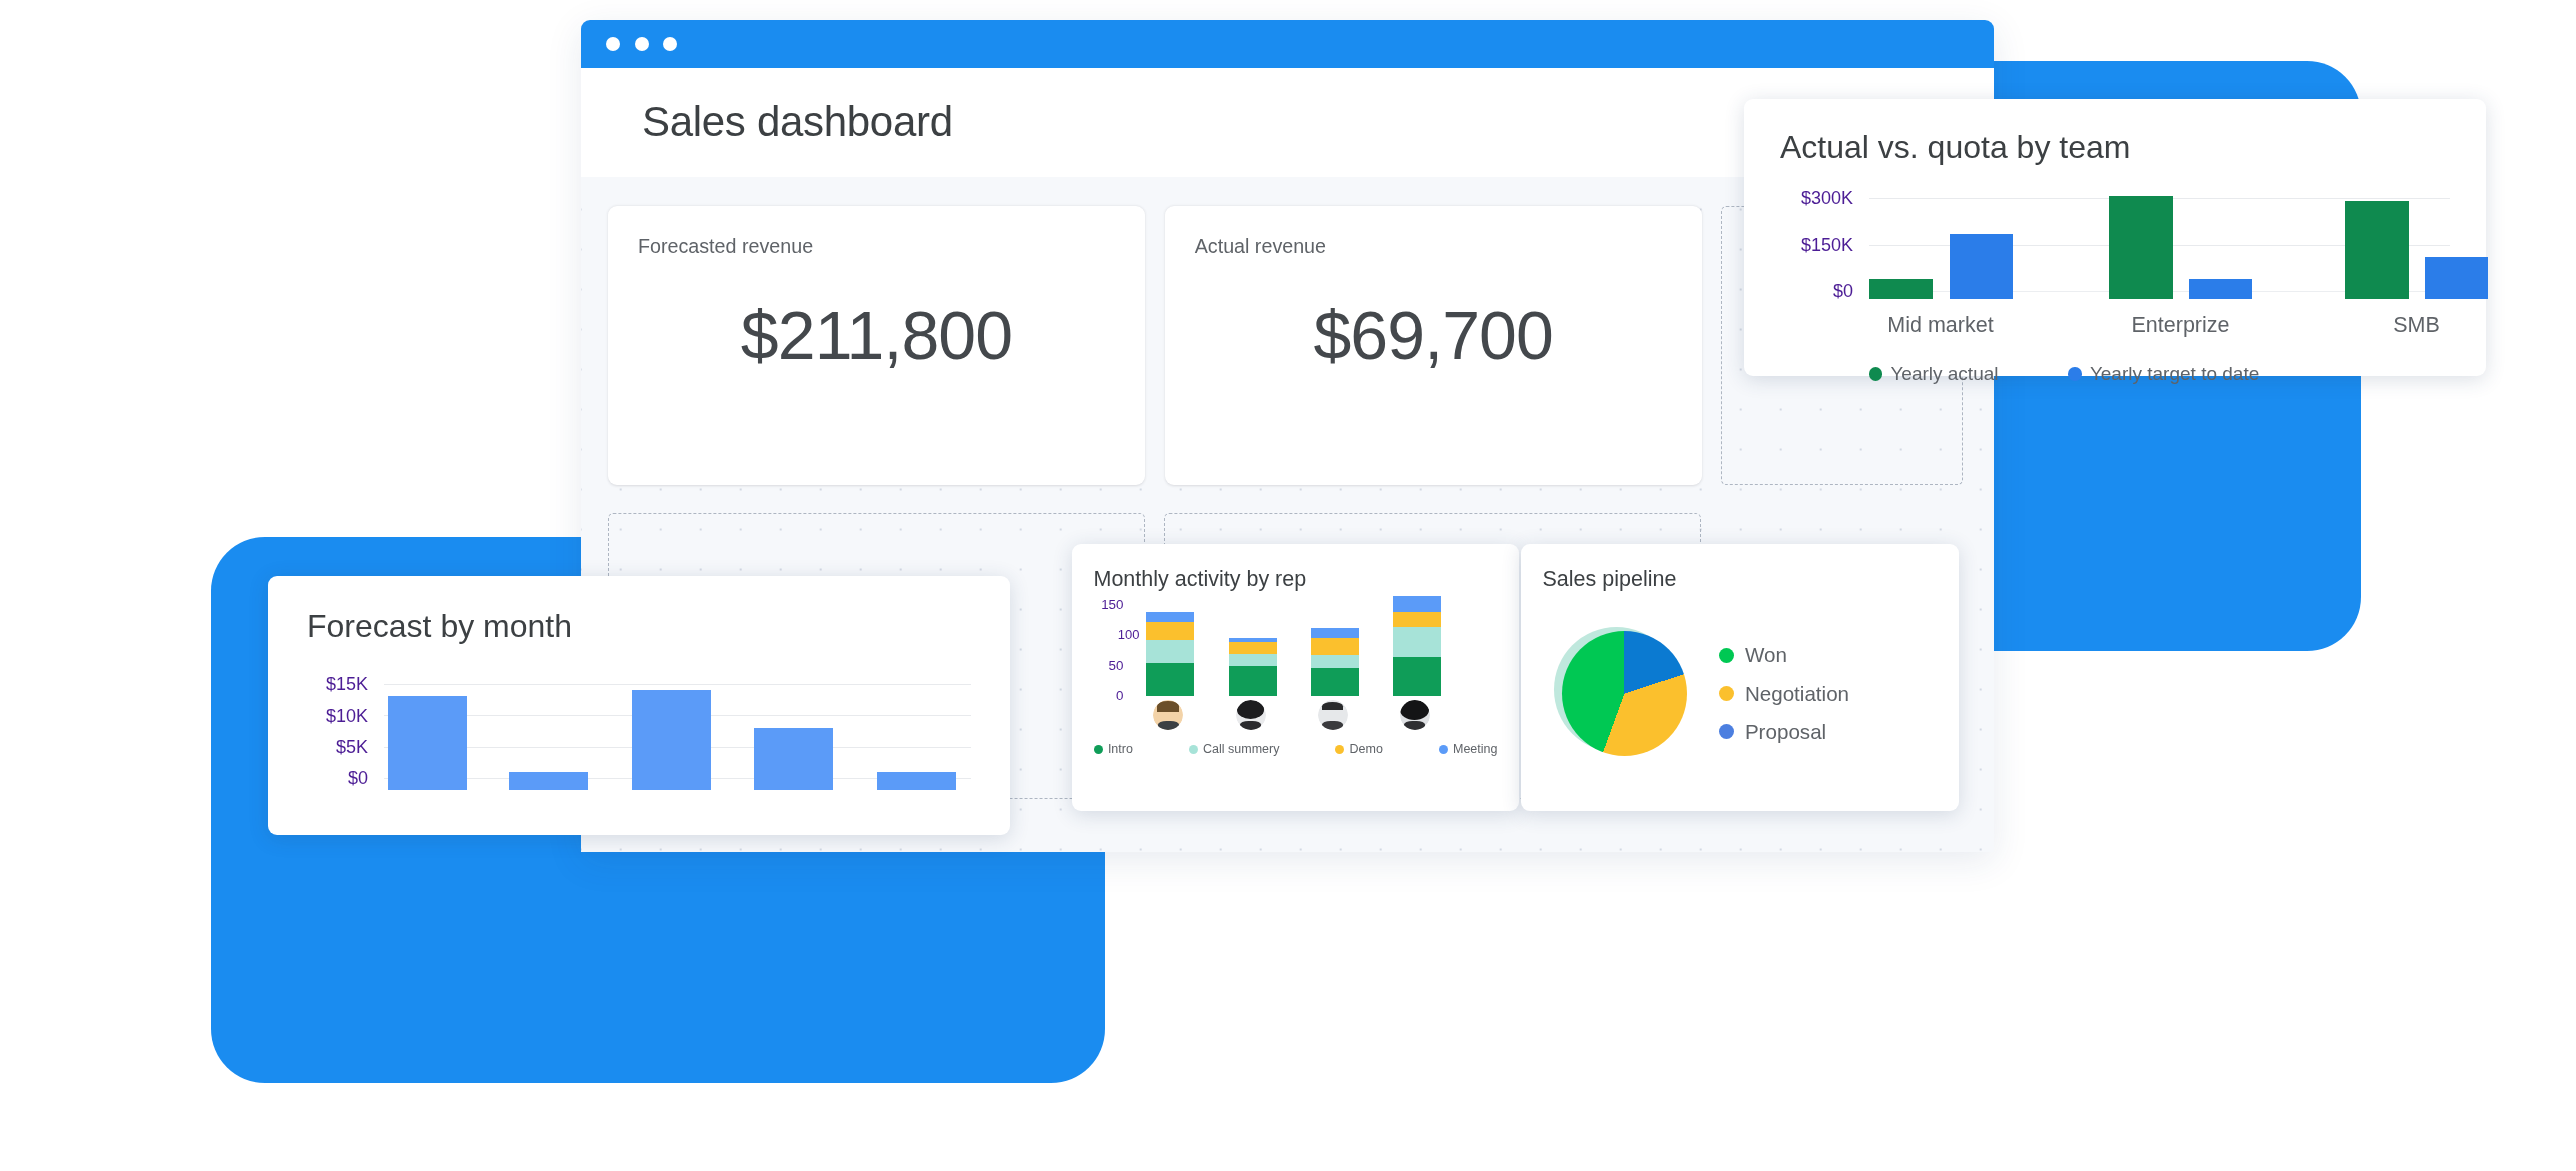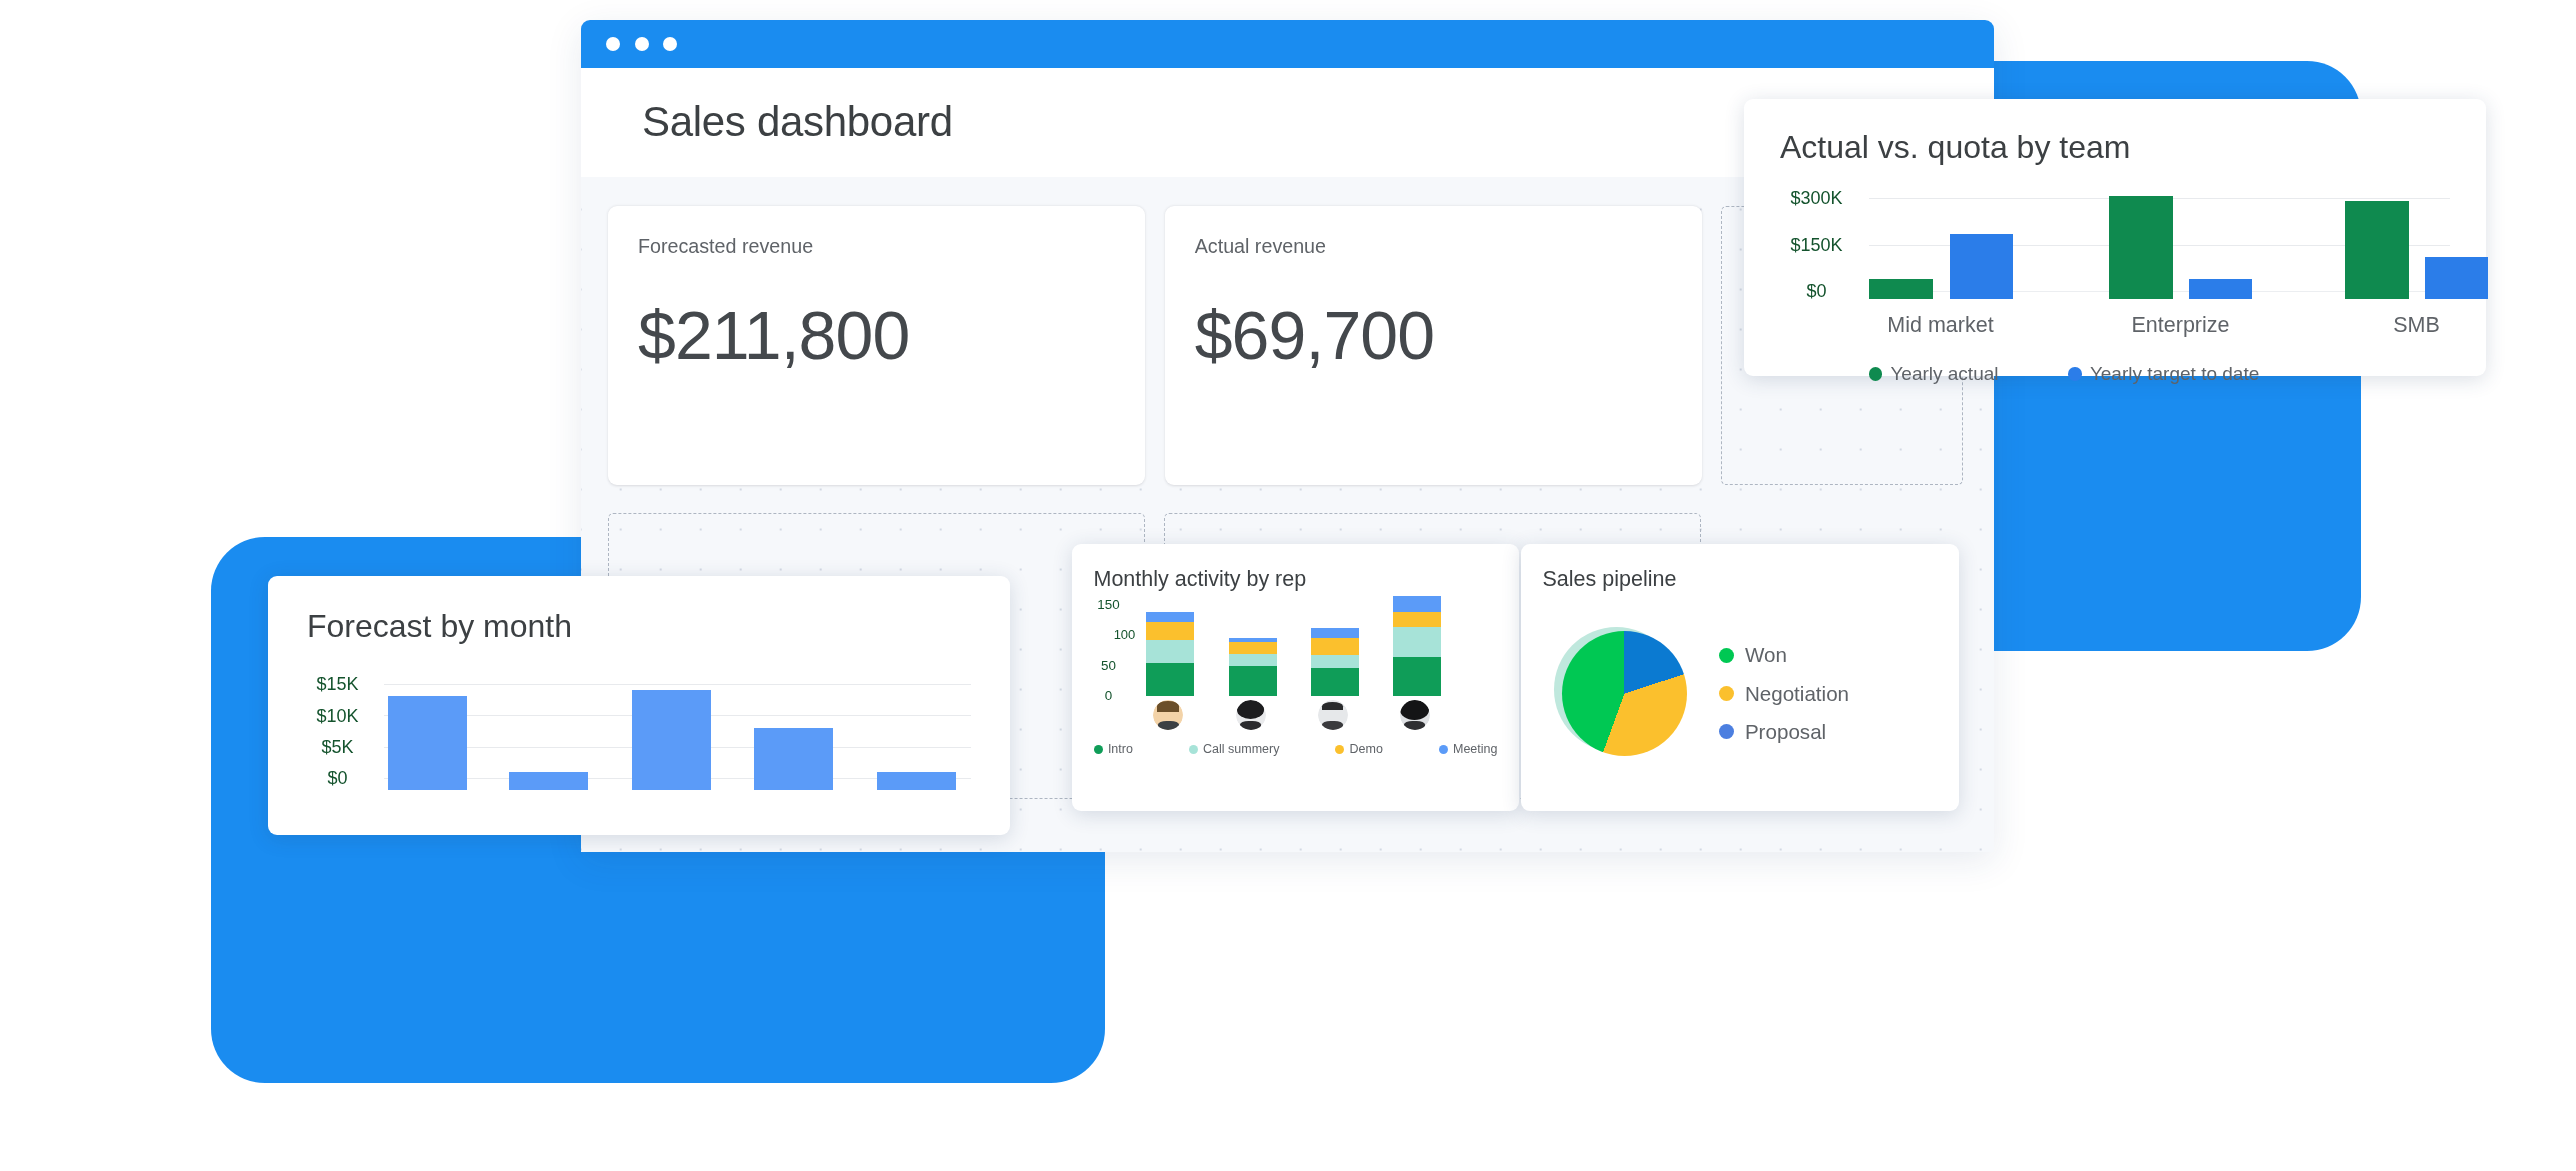--- a/index.html
+++ b/index.html
@@ -49,21 +49,21 @@
   
   #kpi-row { display: flex; gap: 19.7px; }
   .kpi-card {
     width: 537px; height: 279px; background: #ffffff;
     border-radius: 9px; box-shadow: 0 0.9px 2.7px rgba(60,64,67,.16);
     padding: 29px 30px;
   }
   .kpi-label { font-size: 19.7px; color: #5f6368; }
   .kpi-value {
     font-size: 68px; color: #44484c; font-weight: 400;
-    margin-top: 38px; letter-spacing: -0.9px;
+    text-align: center; margin-top: 38px; letter-spacing: -0.9px;
   }
   .placeholder-box {
     border: 1.8px dashed #aeb6c2; border-radius: 5.4px;
     background: transparent;
   }
   #ph-top { width: 242px; height: 279px; }
   #ph-mid { position: absolute; left: 27px; top: 336px; width: 537px; height: 286px; }
   #ph-mid2 { position: absolute; left: 583px; top: 336px; width: 537px; height: 286px; }
 
   
@@ -74,21 +74,21 @@
 
   #card-quota   { left: 1744px; top: 99px;  width: 742px; height: 220px; }
   #card-forecast{ left: 268px;  top: 576px;  width: 742px; height: 0; }
   #card-activity{ left: 1072px; top: 544px;  width: 447px; height: 267px; padding: 23px 21.5px; }
   #card-pipeline{ left: 1521px; top: 544px;  width: 438px; height: 267px; padding: 23px 21.5px; }
 
   .card-title { font-size: 21.5px; color: #3c4043; }
   .card-title-lg { font-size: 32px; color: #3c4043; }
 
   
-  .ylab { font-size: 18px; color: #14532d; text-align: center; }
+  .ylab { font-size: 18px; color: #4c1d95; text-align: right; }
   .xlab { font-size: 21.5px; color: #5f6368; text-align: center; }
   .gridline { position: absolute; height: 0.9px; background: #e8eaed; left: 0; right: 0; }
 
   .legend-row { display: flex; align-items: center; }
   .legend-item { display: flex; align-items: center; gap: 8px; }
   .legend-dot { width: 13.4px; height: 13.4px; border-radius: 50%; flex: none; }
   .legend-text { font-size: 19px; color: #5f6368; white-space: nowrap; }
 
   
   .avatar {

